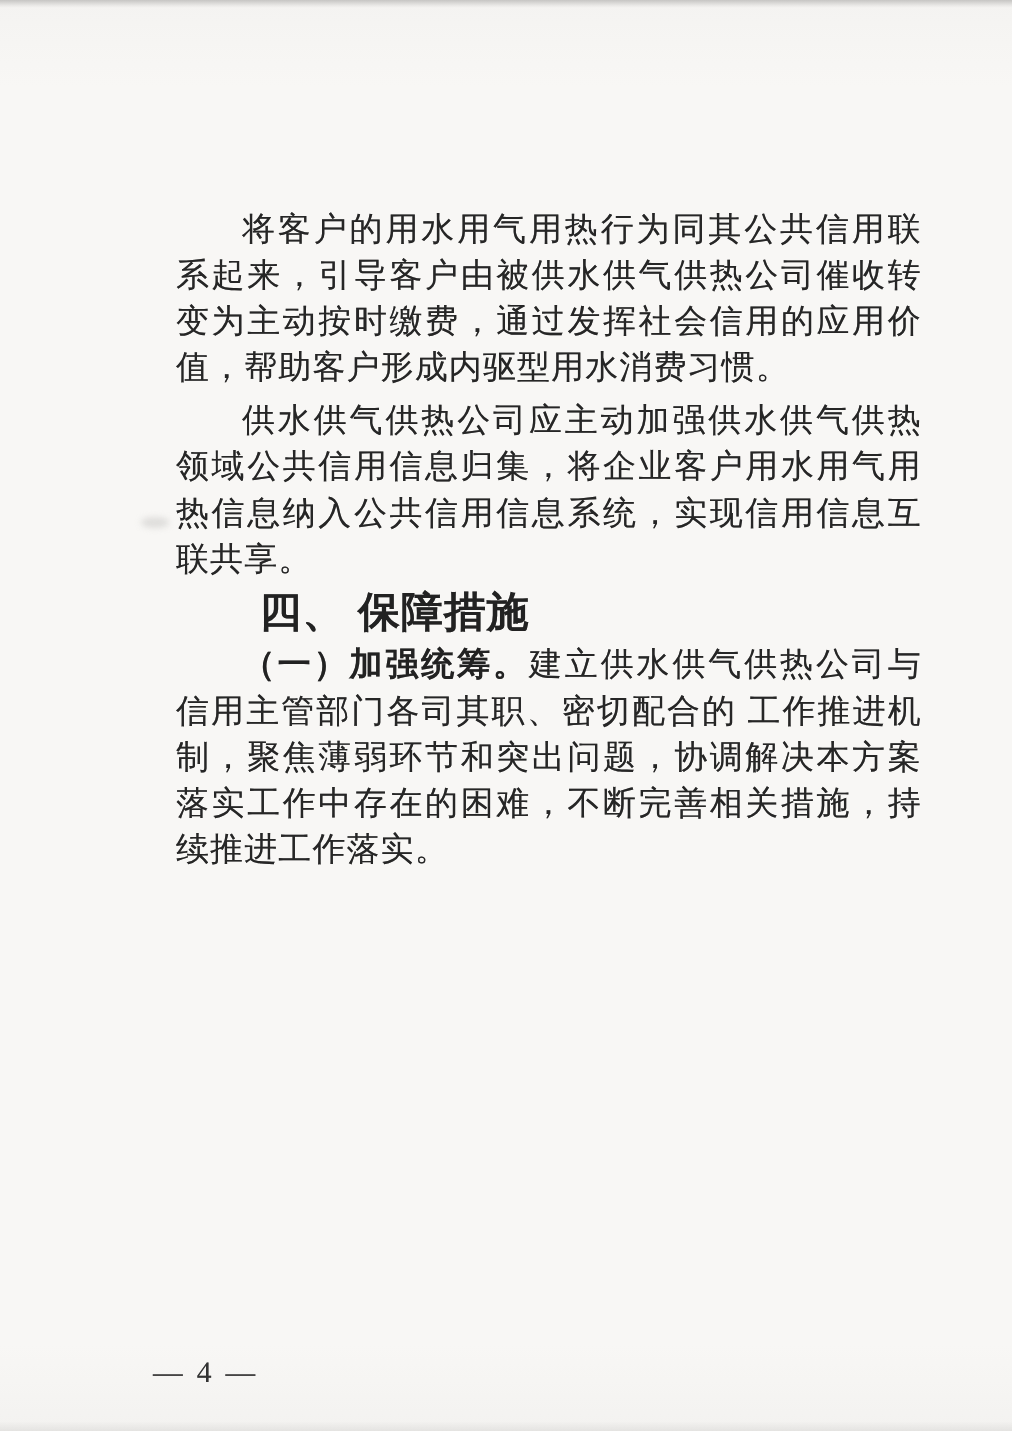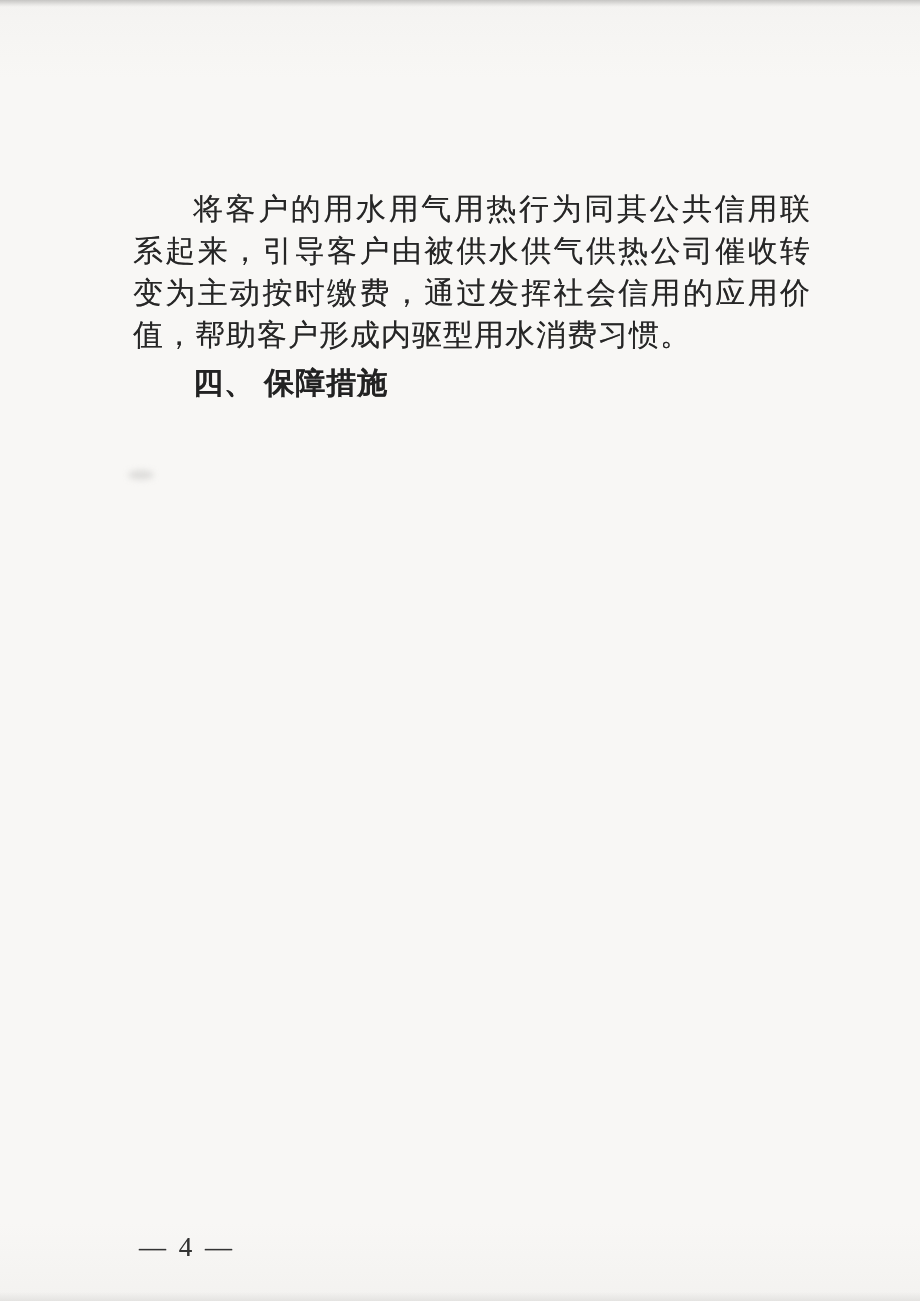--- a/index.html
+++ b/index.html
@@ -32,39 +32,39 @@
     top: 470px;
     width: 26px;
     height: 10px;
     background: #d8d7d5;
     border-radius: 50%;
     filter: blur(3px);
     opacity: 0.8;
   }
   .content {
     position: absolute;
-    left: 133px;
+    left: 160px;
     top: 188px;
     width: 678px;
     color: #262626;
     font-size: 30px;
     line-height: 42px;
     text-align: justify;
     letter-spacing: 1px;
   }
   .para {
     margin: 0 0 6px 0;
     text-indent: 2em;
     
     text-shadow: 0 0 0.6px rgba(40,40,40,0.55);
   }
   .section-heading {
     margin: 0 0 6px 0;
     text-indent: 2em;
-    font-size: 30px;
+    font-size: 38px;
     line-height: 42px;
     font-weight: bold;
     font-family: "Liberation Sans", "DejaVu Sans", sans-serif;
     color: #222222;
     text-shadow: 0 0 0.6px rgba(30,30,30,0.55);
   }
   .measure-lead {
     font-weight: bold;
     color: #222222;
   }
@@ -82,23 +82,27 @@
 </head>
 <body>
 
 <div class="scan-edge-top"></div>
 <div class="scan-smudge"></div>
 
 <div class="content">
 
   <p class="para">将客户的用水用气用热行为同其公共信用联系起来，引导客户由被供水供气供热公司催收转变为主动按时缴费，通过发挥社会信用的应用价值，帮助客户形成内驱型用水消费习惯。</p>
 
+  <p class="para">供水供气供热公司应主动加强供水供气供热领域公共信用信息归集，将企业客户用水用气用热信息纳入公共信用信息系统，实现信用信息互联共享。</p>
 
   <h2 class="section-heading">四、 保障措施</h2>
 
+  <p class="para">
+    <span class="measure-lead">（一）加强统筹。</span><span>建立供水供气供热公司与信用主管部门各司其职、密切配合的 工作推进机制，聚焦薄弱环节和突出问题，协调解决本方案落实工作中存在的困难，不断完善相关措施，持续推进工作落实。</span>
+  </p>
 
 
 
 </div>
 
 <div class="page-number">— 4 —</div>
 
 <div class="scan-edge-bottom"></div>
 
 </body></html>

